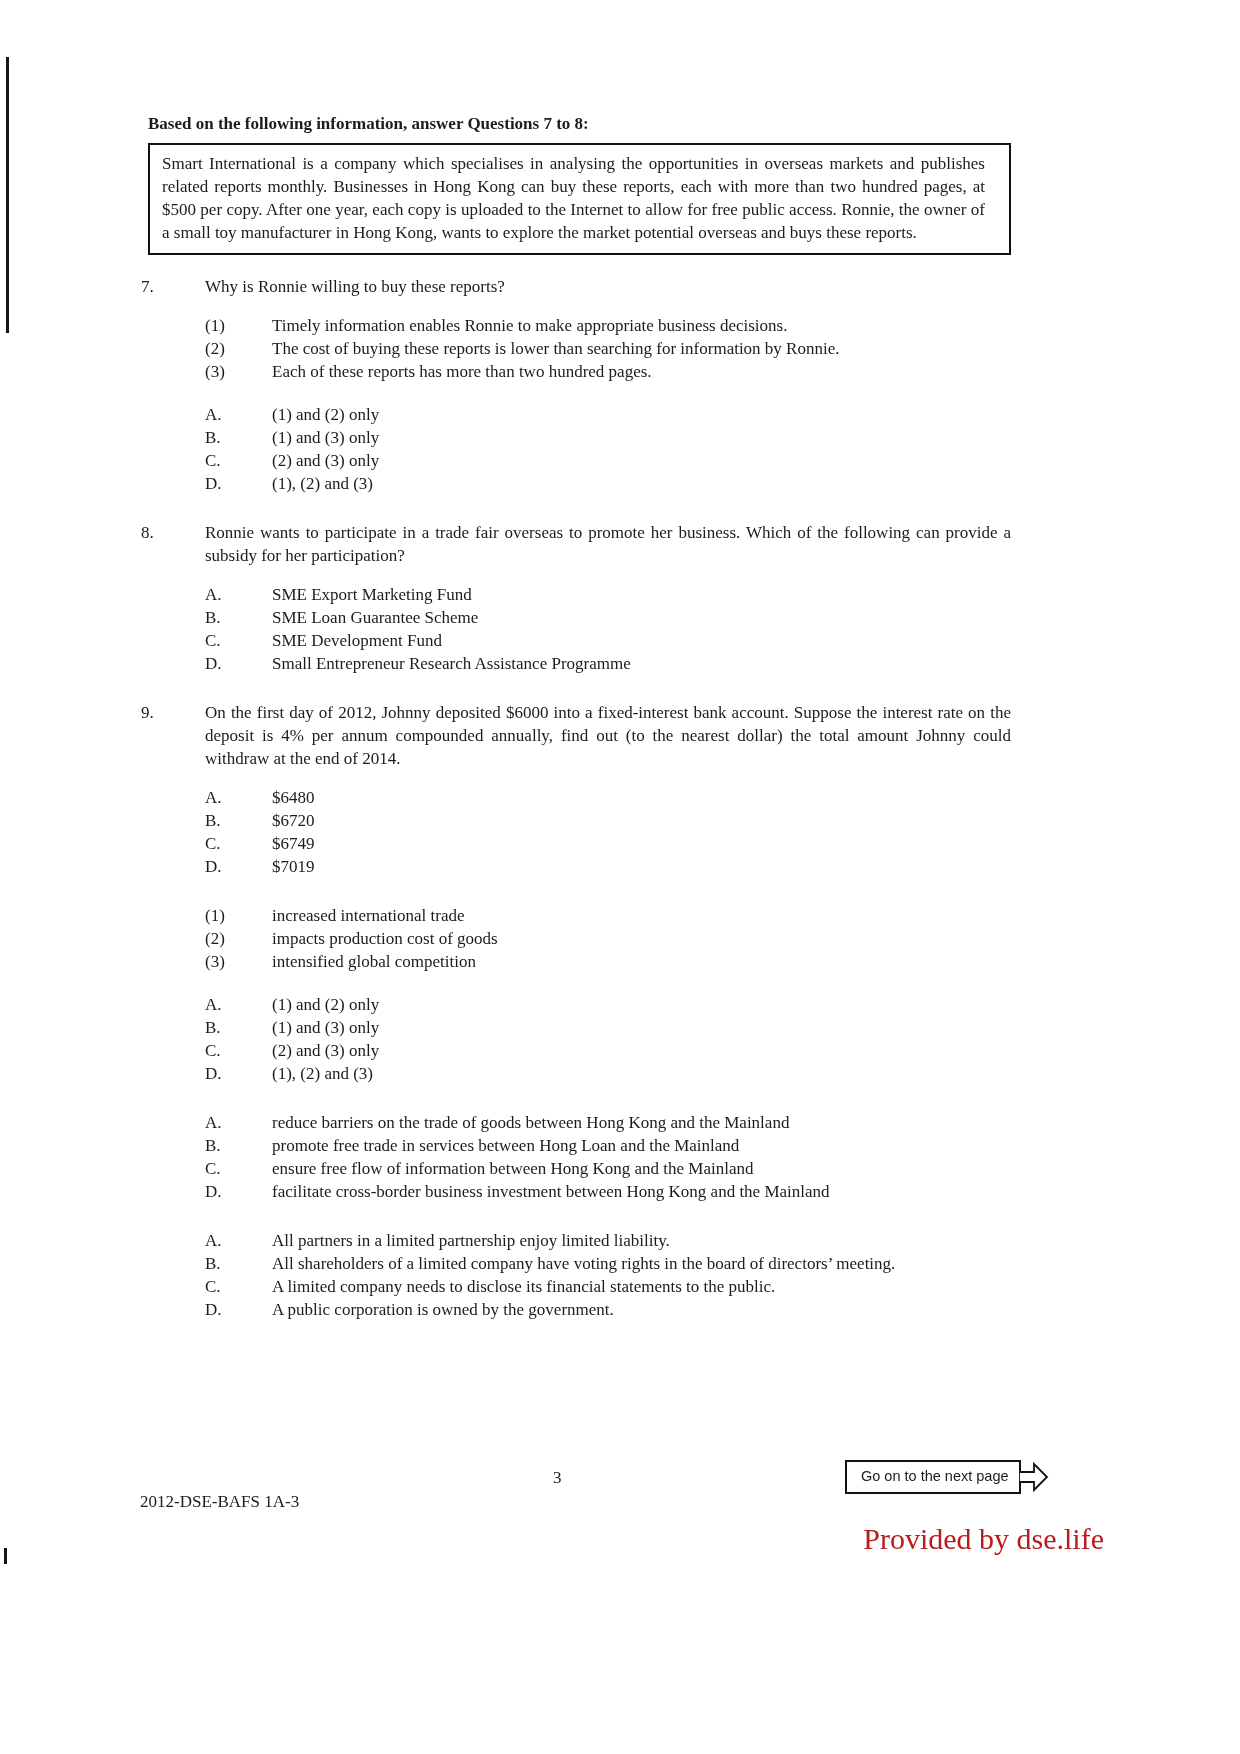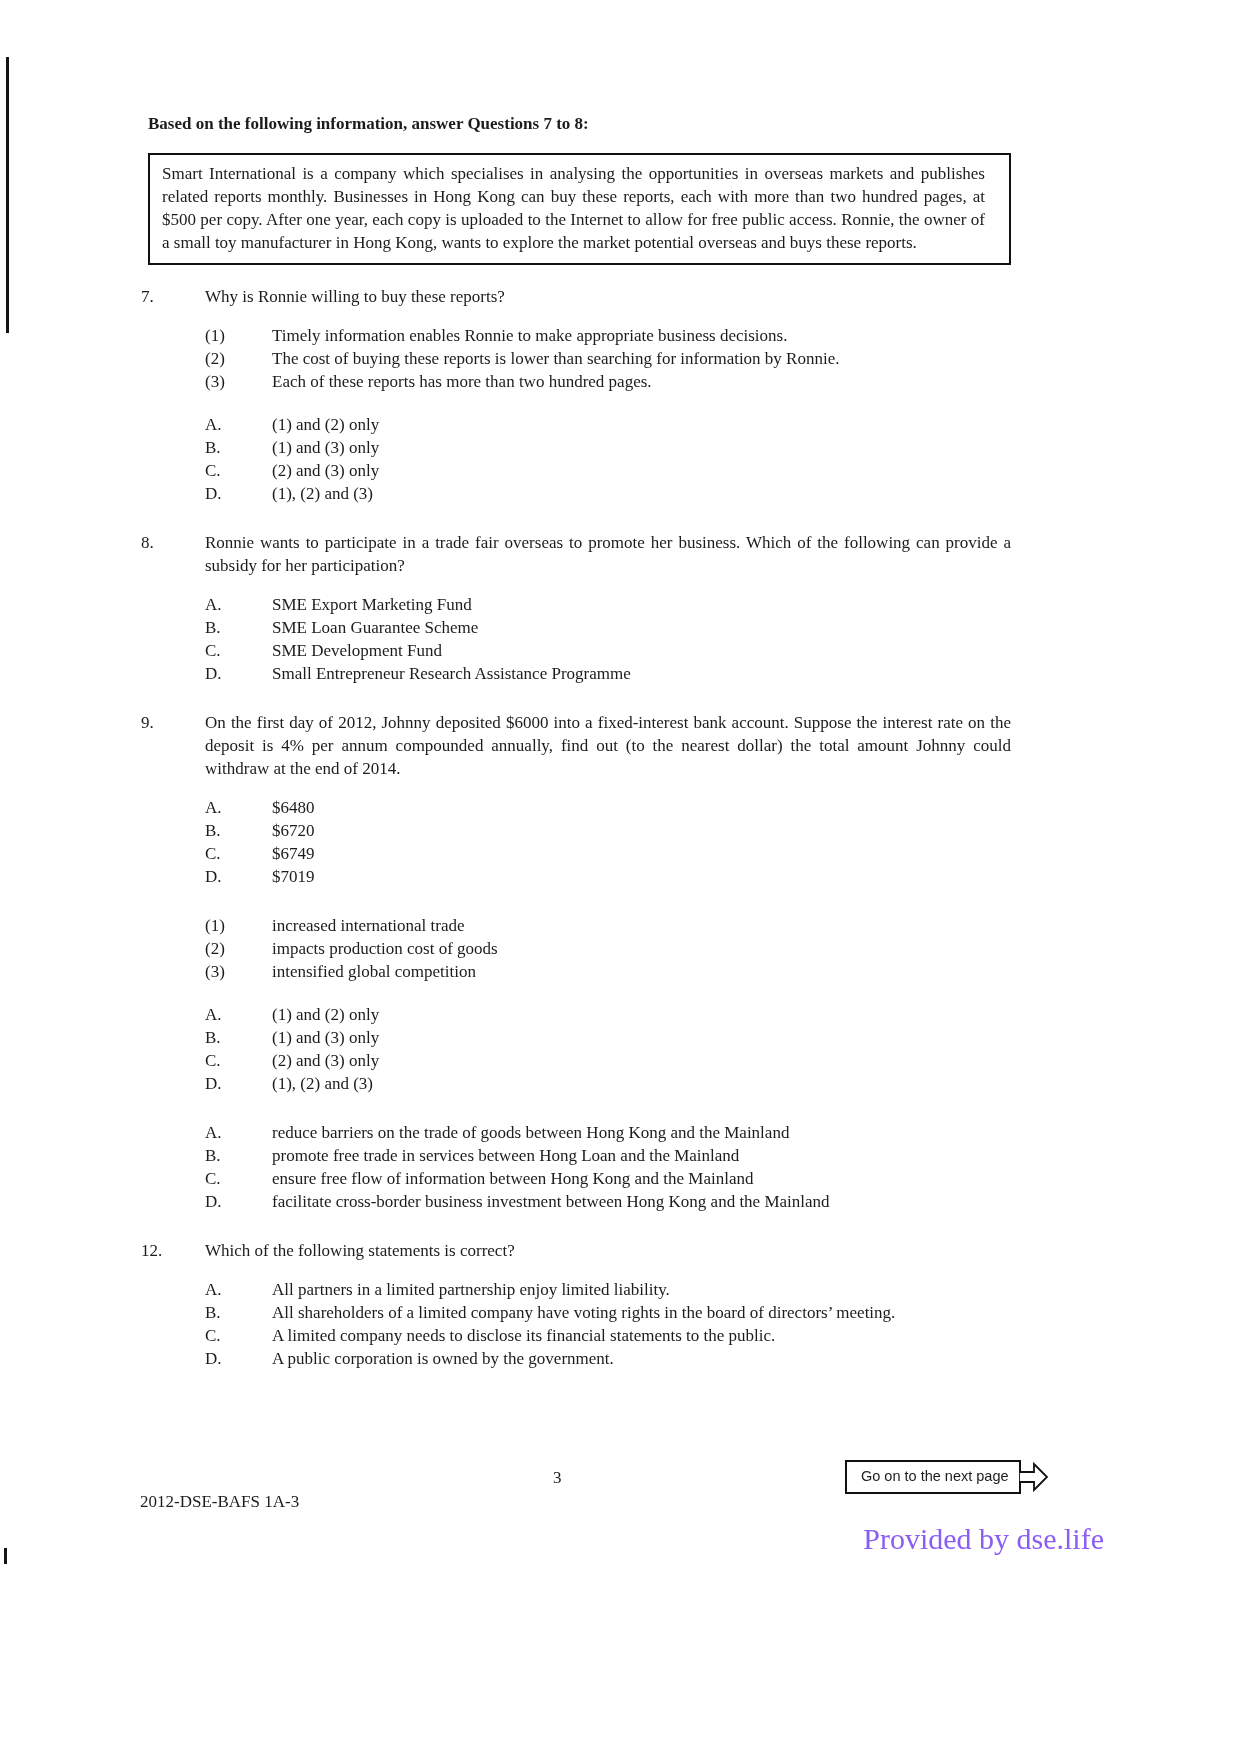--- a/index.html
+++ b/index.html
@@ -6,21 +6,21 @@
   body{
     width:1240px;height:1754px;background:#ffffff;
     font-family:"Liberation Serif","DejaVu Serif",serif;
     color:#1c1c1c;font-size:17px;line-height:23px;
     position:relative;overflow:hidden;
   }
   .artifact-top{position:absolute;left:6px;top:57px;width:3px;height:276px;background:#151515;}
   .artifact-bottom{position:absolute;left:4px;top:1548px;width:3px;height:16px;background:#151515;}
   .content{position:absolute;left:141px;top:0;width:870px;padding-top:112px;}
   .instruction{
-    font-size:17px;font-weight:bold;margin:0 0 18px 7px;line-height:23px;
+    font-size:17px;font-weight:bold;margin:0 0 8px 7px;line-height:23px;
   }
   .info-box{
     border:2px solid #111;margin-left:7px;padding:7px 24px 9px 12px;
   }
   .info-text{margin:0;text-align:justify;}
   .questions{margin-top:20px;}
   .question{margin-bottom:26px;}
   .q-row{display:flex;margin-bottom:16px;}
   .q-num{flex:0 0 64px;width:64px;}
   .q-stem{flex:1;text-align:justify;}
@@ -34,21 +34,21 @@
   .next-page{
     position:absolute;left:845px;top:1460px;display:flex;align-items:center;
     font-family:"Liberation Sans","DejaVu Sans",sans-serif;font-size:14.5px;
   }
   .next-page-box{
     border:2px solid #111;padding:3px 10px 4px 14px;background:#fff;white-space:nowrap;
   }
   .next-page-arrow{margin-left:-2px;display:block;}
   .watermark{
     position:absolute;right:136px;top:1522px;
-    font-size:30px;line-height:34px;color:#8b5cf6;
+    font-size:30px;line-height:34px;color:#b91c1c;
     font-family:"Liberation Serif","DejaVu Serif",serif;
   }
 </style>
 </head>
 <body>
 
 <div class="page">
 
   <div class="artifact-top"></div>
   <div class="artifact-bottom"></div>
@@ -195,24 +195,20 @@
               <span class="sub-label">C.</span>
               <div class="sub-text">ensure free flow of information between Hong Kong and the Mainland</div>
             </div>
             <div class="sub-row">
               <span class="sub-label">D.</span>
               <div class="sub-text">facilitate cross-border business investment between Hong Kong and the Mainland</div>
             </div>
           </div>
         </section>
         <section class="question">
-          <div class="q-row">
-            <span class="q-num">12.</span>
-            <div class="q-stem">Which of the following statements is correct?</div>
-          </div>
           <div class="options">
             <div class="sub-row">
               <span class="sub-label">A.</span>
               <div class="sub-text">All partners in a limited partnership enjoy limited liability.</div>
             </div>
             <div class="sub-row">
               <span class="sub-label">B.</span>
               <div class="sub-text">All shareholders of a limited company have voting rights in the board of directors’ meeting.</div>
             </div>
             <div class="sub-row">

